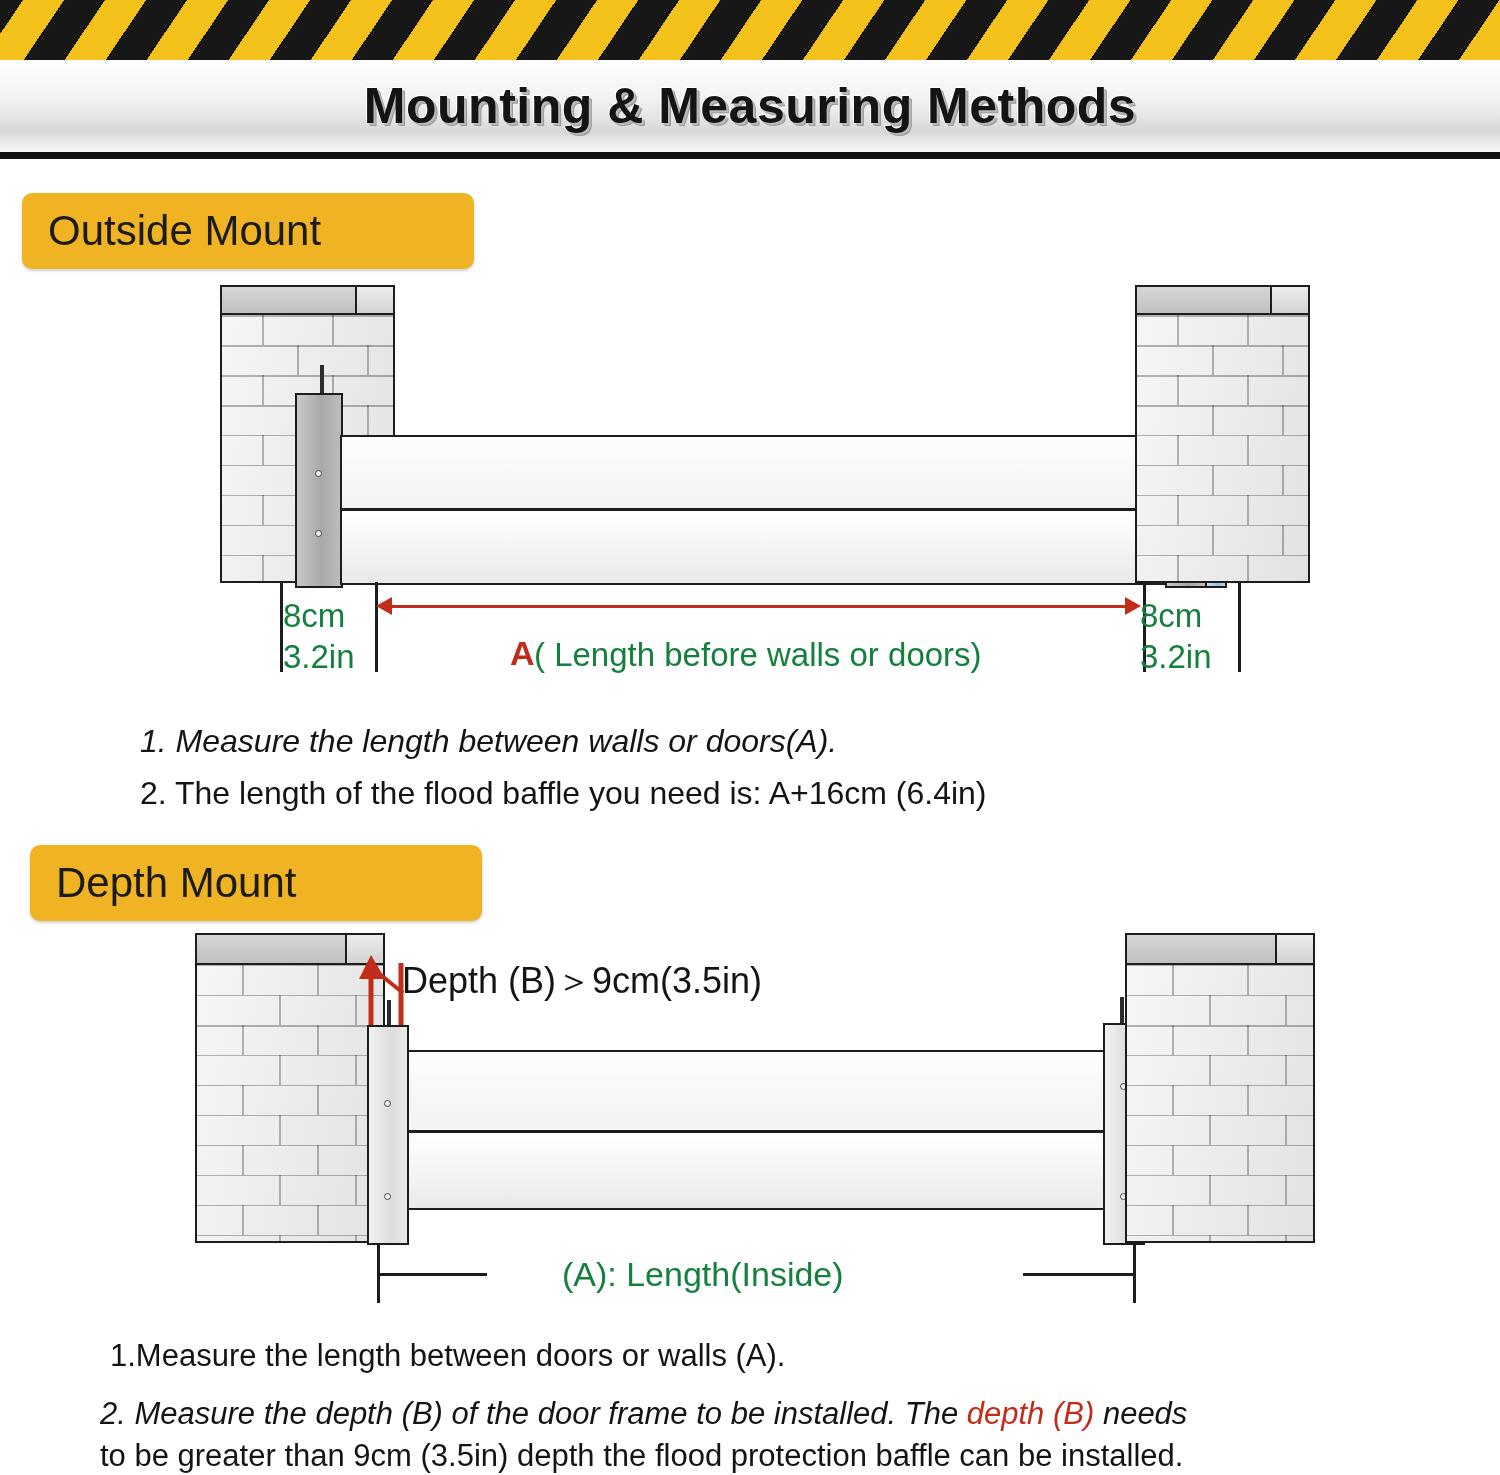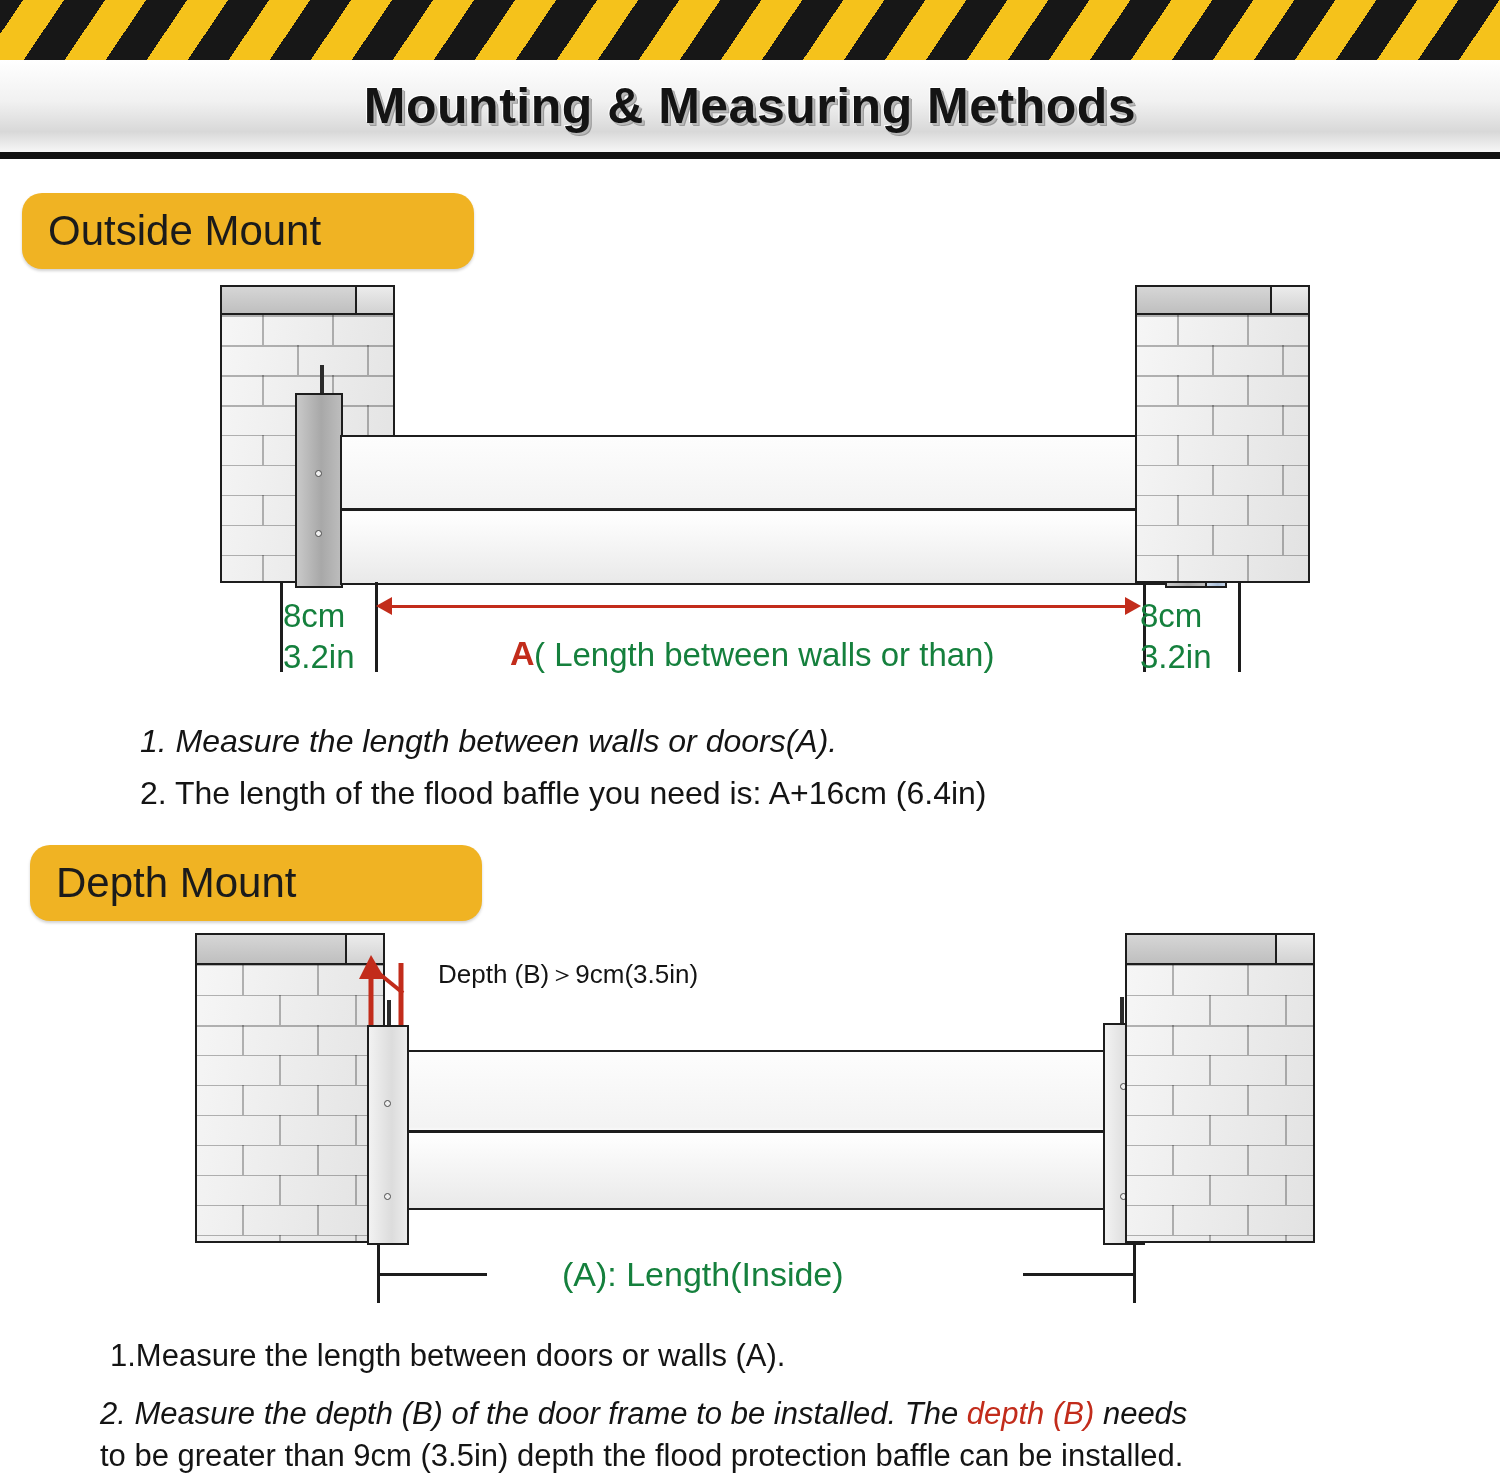--- a/index.html
+++ b/index.html
@@ -54,21 +54,21 @@
     text-shadow:
       2px 2px 0 #b9b9b9,
       3px 3px 0 #9a9a9a,
       -1px -1px 0 #ffffff;
   }
 
   
   .section-tag {
     position: absolute;
     background: #f0b323;
-    border-radius: 20px;
+    border-radius: 10px;
     display: flex;
     align-items: center;
     padding: 0 26px;
     box-shadow: 0 2px 3px rgba(0,0,0,0.18);
   }
   .section-tag span {
     font-size: 42px;
     color: #1b1b1b;
   }
   #tag-outside { left: 22px; top: 193px; width: 400px; height: 76px; }
@@ -187,24 +187,23 @@
 
   .note-line {
     position: absolute;
     font-size: 32px;
     color: #141414;
     white-space: nowrap;
   }
 
   .depth-text {
     position: absolute;
-    font-size: 26px;
+    font-size: 36px;
     color: #141414;
     white-space: nowrap;
-    margin-left: 36px;
   }
 
   .red-arrow-svg { position: absolute; }
 
   .footer-note {
     position: absolute;
     font-size: 31px;
     color: #141414;
     white-space: nowrap;
   }
@@ -308,21 +307,21 @@
   <div class="dim-arrow-l" style="left:186px; top:322px;"></div>
   <div class="dim-arrow-r" style="left:935px; top:322px;"></div>
 </div>
 
 <div class="txt" style="left:283px; top:597px; font-size:33px;">8cm</div>
 <div class="txt" style="left:283px; top:638px; font-size:33px;">3.2in</div>
 <div class="txt" style="left:1140px; top:597px; font-size:33px;">8cm</div>
 <div class="txt" style="left:1140px; top:638px; font-size:33px;">3.2in</div>
 
 <div class="txt label-A" style="left:510px; top:634px;">A</div>
-<div class="txt" style="left:534px; top:636px; font-size:33px;">( Length between walls or than)</div>
+<div class="txt" style="left:534px; top:636px; font-size:33px;">( Length before walls or doors)</div>
 
 <div class="note-line" style="left:140px; top:723px;font-style:italic;">1. Measure the length between walls or doors(A).</div>
 <div class="note-line" style="left:140px; top:775px;">2. The length of the flood baffle you need is: A+16cm (6.4in)</div>
 
 <div class="section-tag" id="tag-inside">
   <span>Depth Mount</span>
 </div>
 
 <div class="diagram" id="diagram-inside">
 

